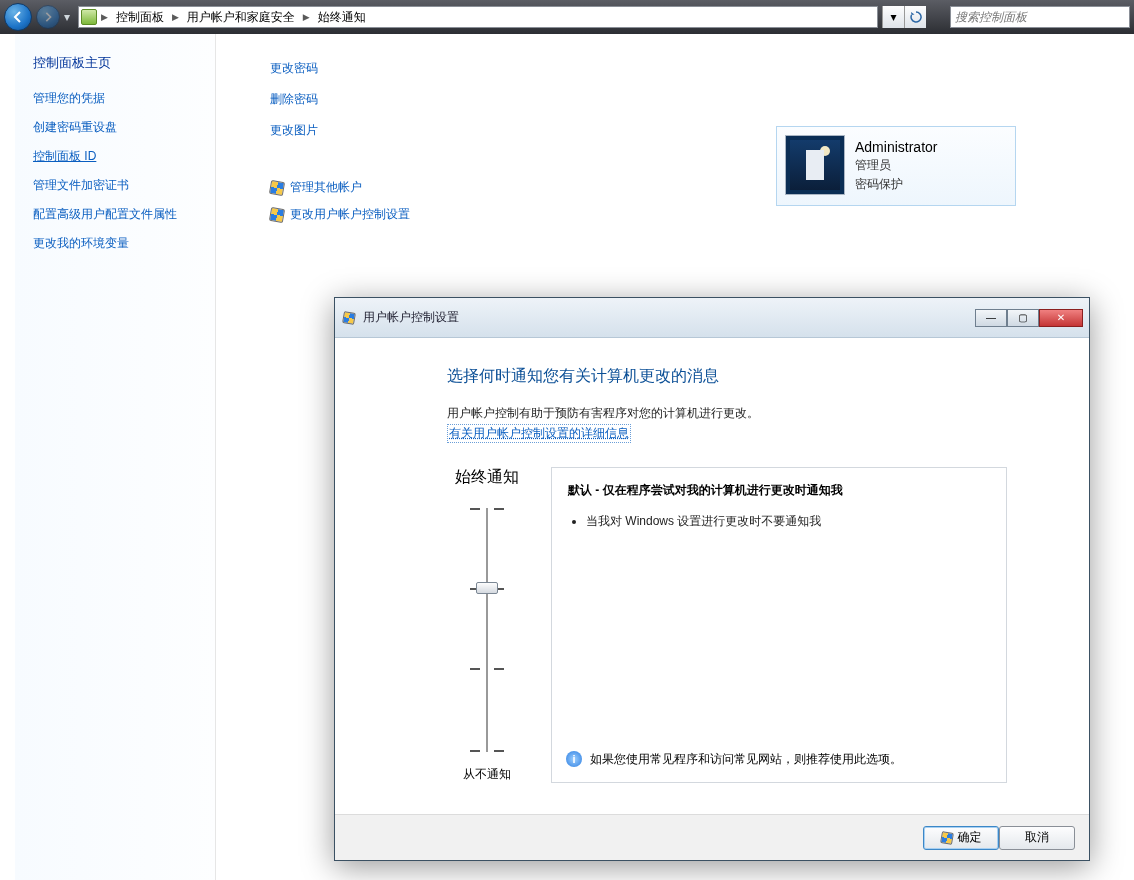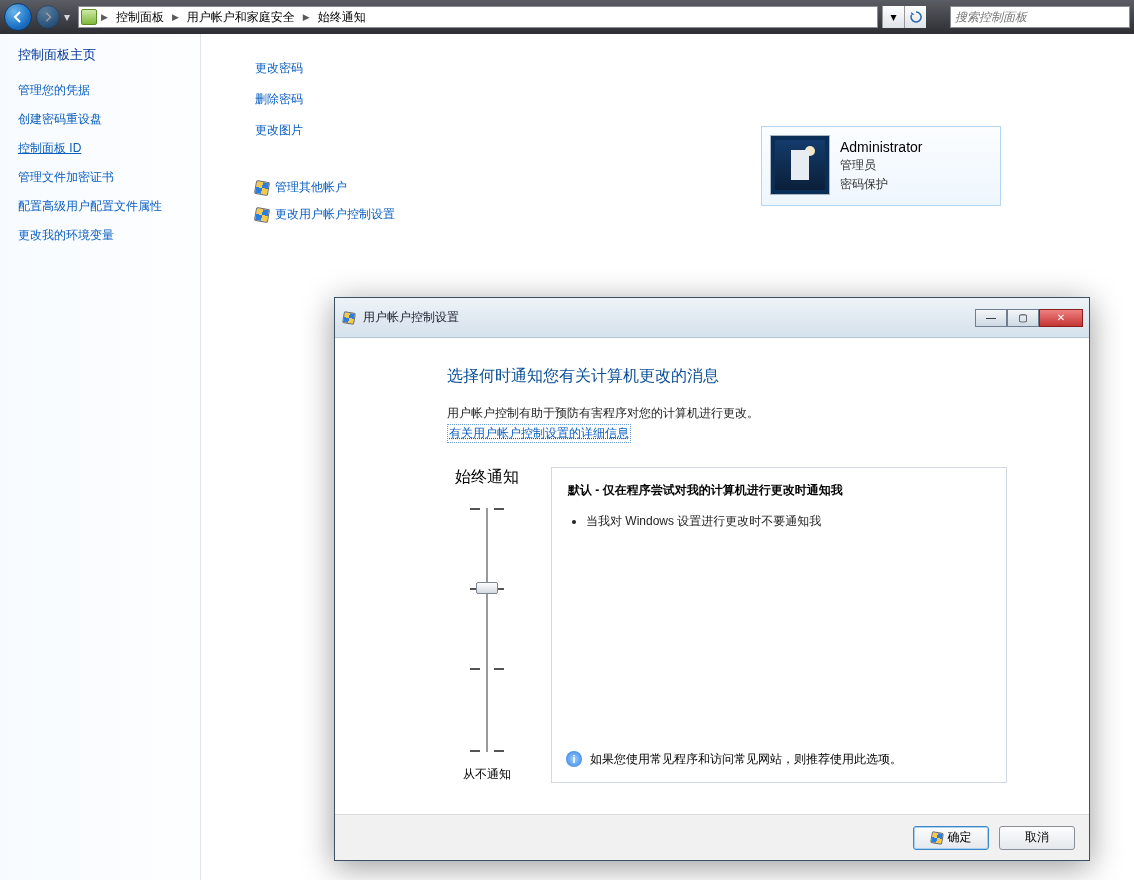--- a/index.html
+++ b/index.html
@@ -56,21 +56,22 @@
   
   .content {
     display:flex;
     height:calc(100% - 34px);
     background:#fff;
   }
   .side {
     width:201px;
     border-right:1px solid #e6e6e6;
     background:linear-gradient(to right,#f7fbff 0%, #fdfeff 100%);
-    padding:12px 18px;
+    padding:20px 18px;
+    margin-left:15px;
   }
   .side-title { color:#003399; font-size:13px; margin-bottom:18px; }
   .side-link { color:#0a5ec0; font-size:12px; margin-bottom:12px; display:block; cursor:pointer;}
   .side-link.underline { text-decoration:underline; }
   .main { flex:1; padding:26px 32px; position:relative; }
   .main-title { color:#1b4f8f; font-size:18px; margin-bottom:18px; }
   .action-links { margin-left:22px; }
   .action-link { display:block; color:#0a5ec0; margin-bottom:14px; cursor:pointer; }
   .shield-row { display:flex; align-items:center; gap:6px; margin-bottom:10px; }
   .shield-icon {
@@ -138,21 +139,21 @@
   .info-panel {
     flex:1; border:1px solid #d3d8de; min-height:236px; padding:14px 16px; position:relative;
   }
   .info-title { font-weight:bold; font-size:12px; margin-bottom:14px;}
   .info-list { margin:0; padding-left:18px;}
   .info-list li { font-size:12px; color:#222; margin-bottom:6px; list-style:disc;}
   .info-tip { position:absolute; left:14px; bottom:14px; right:16px; display:flex; gap:8px; align-items:flex-start;}
   .info-tip-icon { width:16px;height:16px;border-radius:50%;background:radial-gradient(#9fd0ff,#2a7de1);display:flex;align-items:center;justify-content:center;color:#fff;font-weight:bold;font-size:11px;}
   .dlg-footer {
     height:46px; background:#f1f1f1; border-top:1px solid #dcdcdc;
-    display:flex; align-items:center; justify-content:flex-end; gap:10px; padding:0 14px;
+    display:flex; align-items:center; justify-content:flex-end; padding:0 14px;
   }
   .dlg-btn {
     min-width:76px; height:24px; border:1px solid #8a8f97; background:linear-gradient(#fdfdfe,#e4e8ec);
     display:flex;align-items:center;justify-content:center; gap:5px; cursor:pointer; font-size:12px;
     border-radius:3px;
   }
   .dlg-btn.primary { border-color:#3c87c7; box-shadow:0 0 0 1px #a7d0f2 inset;}
 </style>
 </head>
 <body>

